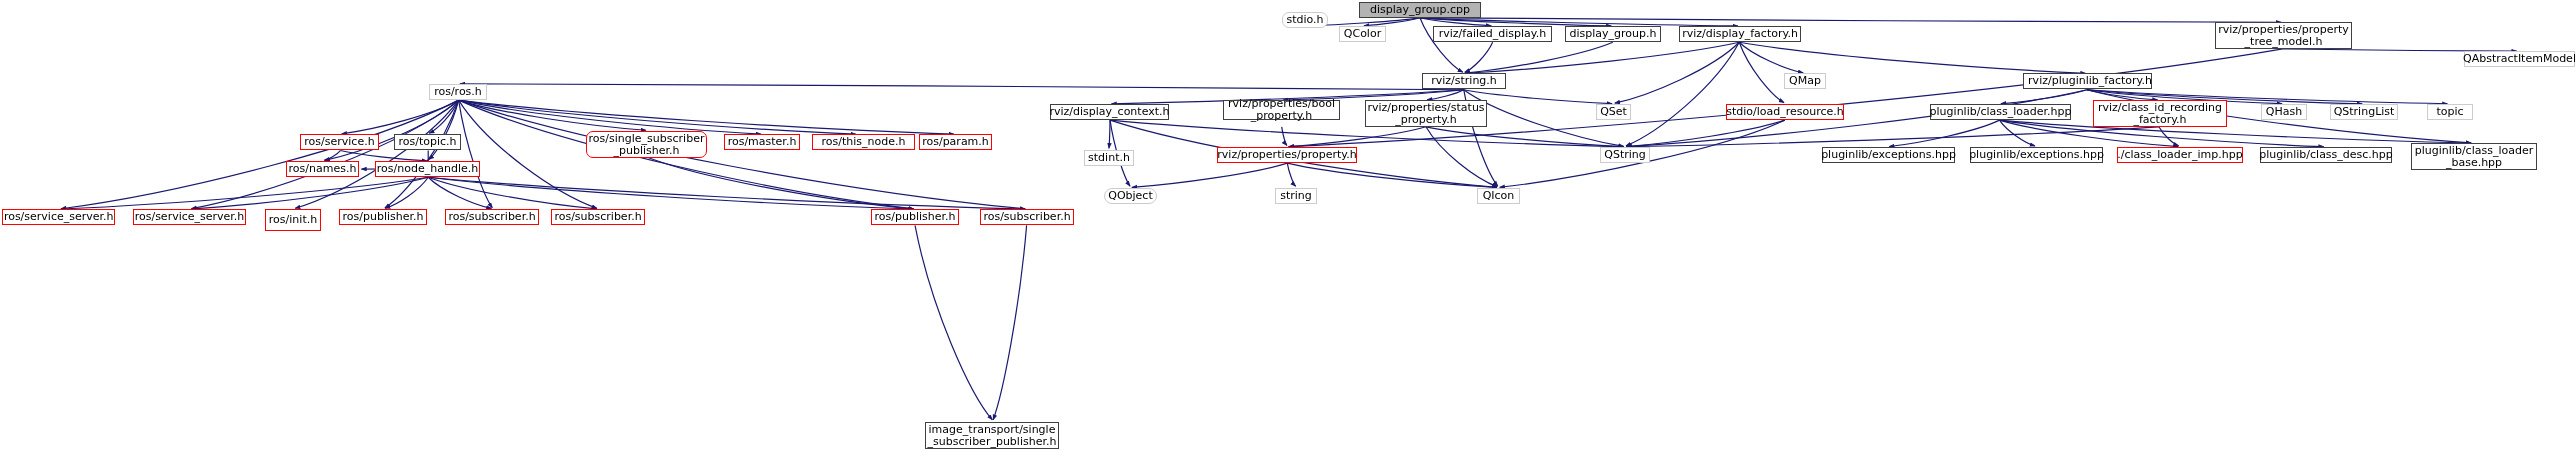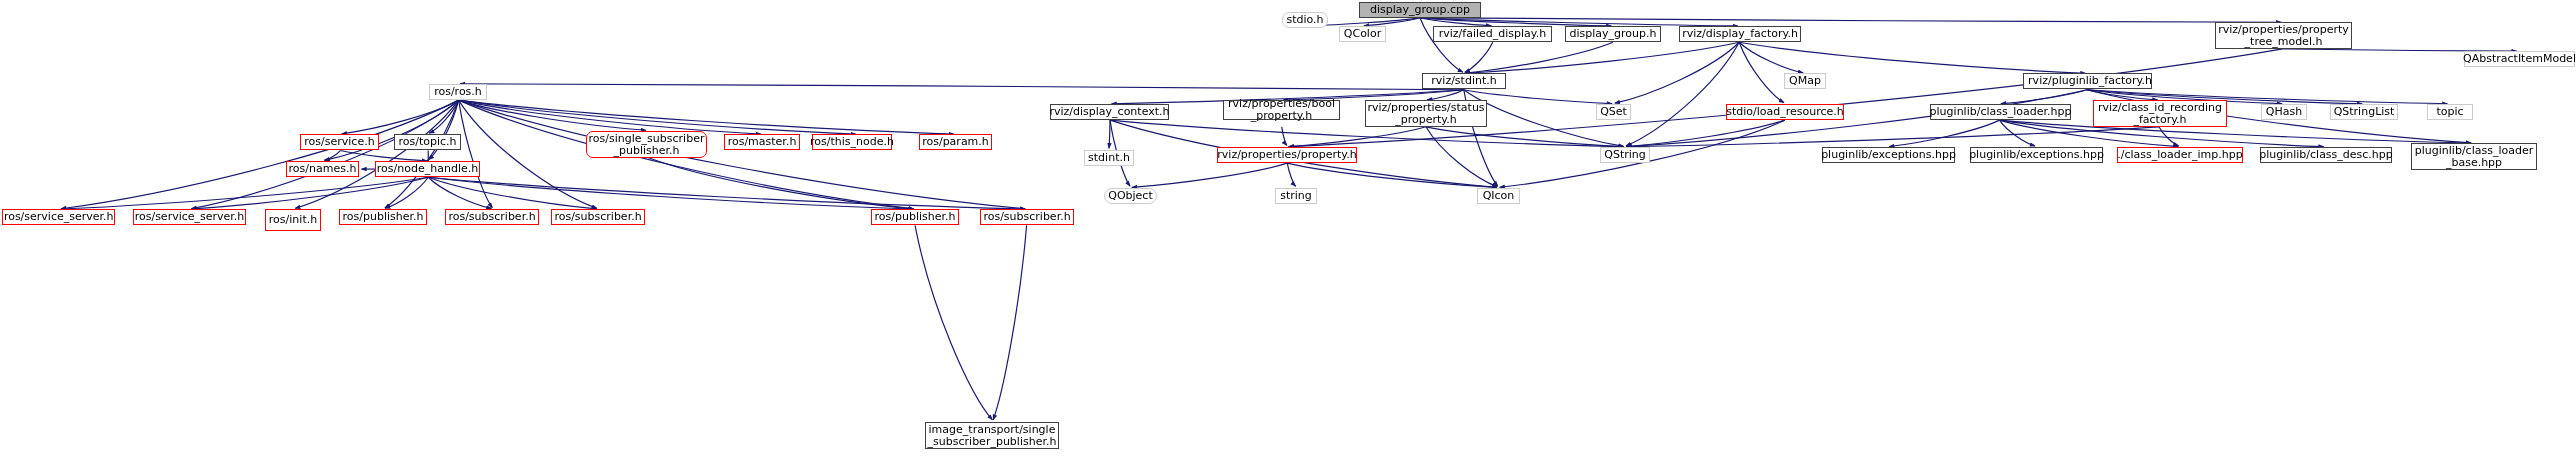--- a/index.html
+++ b/index.html
@@ -109,21 +109,21 @@
     </svg>
   <div id="nodes">
       <div class="node n-root" style="left: 1359px; top: 1.5px; width: 122px; height: 16.3px;"><span>display_group.cpp</span></div>
       <div class="node n-grey" style="left: 1282px; top: 12px; width: 46px; height: 16.3px; border-radius: 7px;"><span>stdio.h</span></div>
       <div class="node n-grey" style="left: 1339px; top: 26px; width: 47px; height: 16.3px;"><span>QColor</span></div>
       <div class="node n-hdr" style="left: 1433px; top: 26px; width: 119px; height: 16.3px;"><span>rviz/failed_display.h</span></div>
       <div class="node n-hdr" style="left: 1565px; top: 26px; width: 96px; height: 16.3px;"><span>display_group.h</span></div>
       <div class="node n-hdr" style="left: 1679px; top: 26px; width: 122px; height: 16.3px;"><span>rviz/display_factory.h</span></div>
       <div class="node n-hdr" style="left: 2215px; top: 22px; width: 137px; height: 27px;"><span>rviz/properties/property
 _tree_model.h</span></div>
-      <div class="node n-hdr" style="left: 1422px; top: 73px; width: 84px; height: 16.3px;"><span>rviz/stdint.h</span></div>
+      <div class="node n-hdr" style="left: 1422px; top: 73px; width: 84px; height: 16.3px;"><span>rviz/string.h</span></div>
       <div class="node n-grey" style="left: 1784px; top: 73px; width: 42px; height: 16.3px;"><span>QMap</span></div>
       <div class="node n-hdr" style="left: 2023px; top: 73px; width: 129px; height: 16.3px; padding-left: 8px;"><span>rviz/pluginlib_factory.h</span></div>
       <div class="node n-grey" style="left: 2464px; top: 51px; width: 111px; height: 16.3px;"><span>QAbstractItemModel</span></div>
       <div class="node n-grey" style="left: 429px; top: 84px; width: 58px; height: 16.3px;"><span>ros/ros.h</span></div>
       <div class="node n-hdr" style="left: 1050px; top: 104px; width: 119px; height: 16.3px;"><span>rviz/display_context.h</span></div>
       <div class="node n-hdr" style="left: 1223px; top: 100px; width: 117px; height: 20px;"><span>rviz/properties/bool
 _property.h</span></div>
       <div class="node n-hdr" style="left: 1365px; top: 100px; width: 122px; height: 27px;"><span>rviz/properties/status
 _property.h</span></div>
       <div class="node n-grey" style="left: 1596px; top: 104px; width: 35px; height: 16.3px;"><span>QSet</span></div>
@@ -132,21 +132,21 @@
       <div class="node n-red" style="left: 2093px; top: 100px; width: 134px; height: 27px;"><span>rviz/class_id_recording
 _factory.h</span></div>
       <div class="node n-grey" style="left: 2261px; top: 104px; width: 46px; height: 16.3px;"><span>QHash</span></div>
       <div class="node n-grey" style="left: 2330px; top: 104px; width: 68px; height: 16.3px;"><span>QStringList</span></div>
       <div class="node n-grey" style="left: 2427px; top: 104px; width: 46px; height: 16.3px;"><span>topic</span></div>
       <div class="node n-red" style="left: 300px; top: 134px; width: 79px; height: 16.3px;"><span>ros/service.h</span></div>
       <div class="node n-hdr" style="left: 394px; top: 134px; width: 67px; height: 16.3px;"><span>ros/topic.h</span></div>
       <div class="node n-red" style="left: 586px; top: 131px; width: 121px; height: 27px; border-radius: 7px;"><span>ros/single_subscriber
 _publisher.h</span></div>
       <div class="node n-red" style="left: 724px; top: 134px; width: 76px; height: 16.3px;"><span>ros/master.h</span></div>
-      <div class="node n-red" style="left: 812px; top: 134px; width: 80px; height: 16.3px;"><span>ros/this_node.h</span></div>
+      <div class="node n-red" style="left: 812px; top: 134px; width: 103px; height: 16.3px;"><span>ros/this_node.h</span></div>
       <div class="node n-red" style="left: 919px; top: 134px; width: 73px; height: 16.3px;"><span>ros/param.h</span></div>
       <div class="node n-red" style="left: 1217px; top: 147px; width: 140px; height: 16.3px;"><span>rviz/properties/property.h</span></div>
       <div class="node n-grey" style="left: 1600px; top: 147px; width: 50px; height: 16.3px;"><span>QString</span></div>
       <div class="node n-hdr" style="left: 1822px; top: 147px; width: 133px; height: 16.3px;"><span>pluginlib/exceptions.hpp</span></div>
       <div class="node n-hdr" style="left: 1970px; top: 147px; width: 133px; height: 16.3px;"><span>pluginlib/exceptions.hpp</span></div>
       <div class="node n-red" style="left: 2117px; top: 147px; width: 126px; height: 16.3px;"><span>./class_loader_imp.hpp</span></div>
       <div class="node n-hdr" style="left: 2260px; top: 147px; width: 132px; height: 16.3px;"><span>pluginlib/class_desc.hpp</span></div>
       <div class="node n-hdr" style="left: 2411px; top: 143px; width: 126px; height: 27px;"><span>pluginlib/class_loader
 _base.hpp</span></div>
       <div class="node n-grey" style="left: 1084px; top: 150px; width: 50px; height: 16.3px;"><span>stdint.h</span></div>

